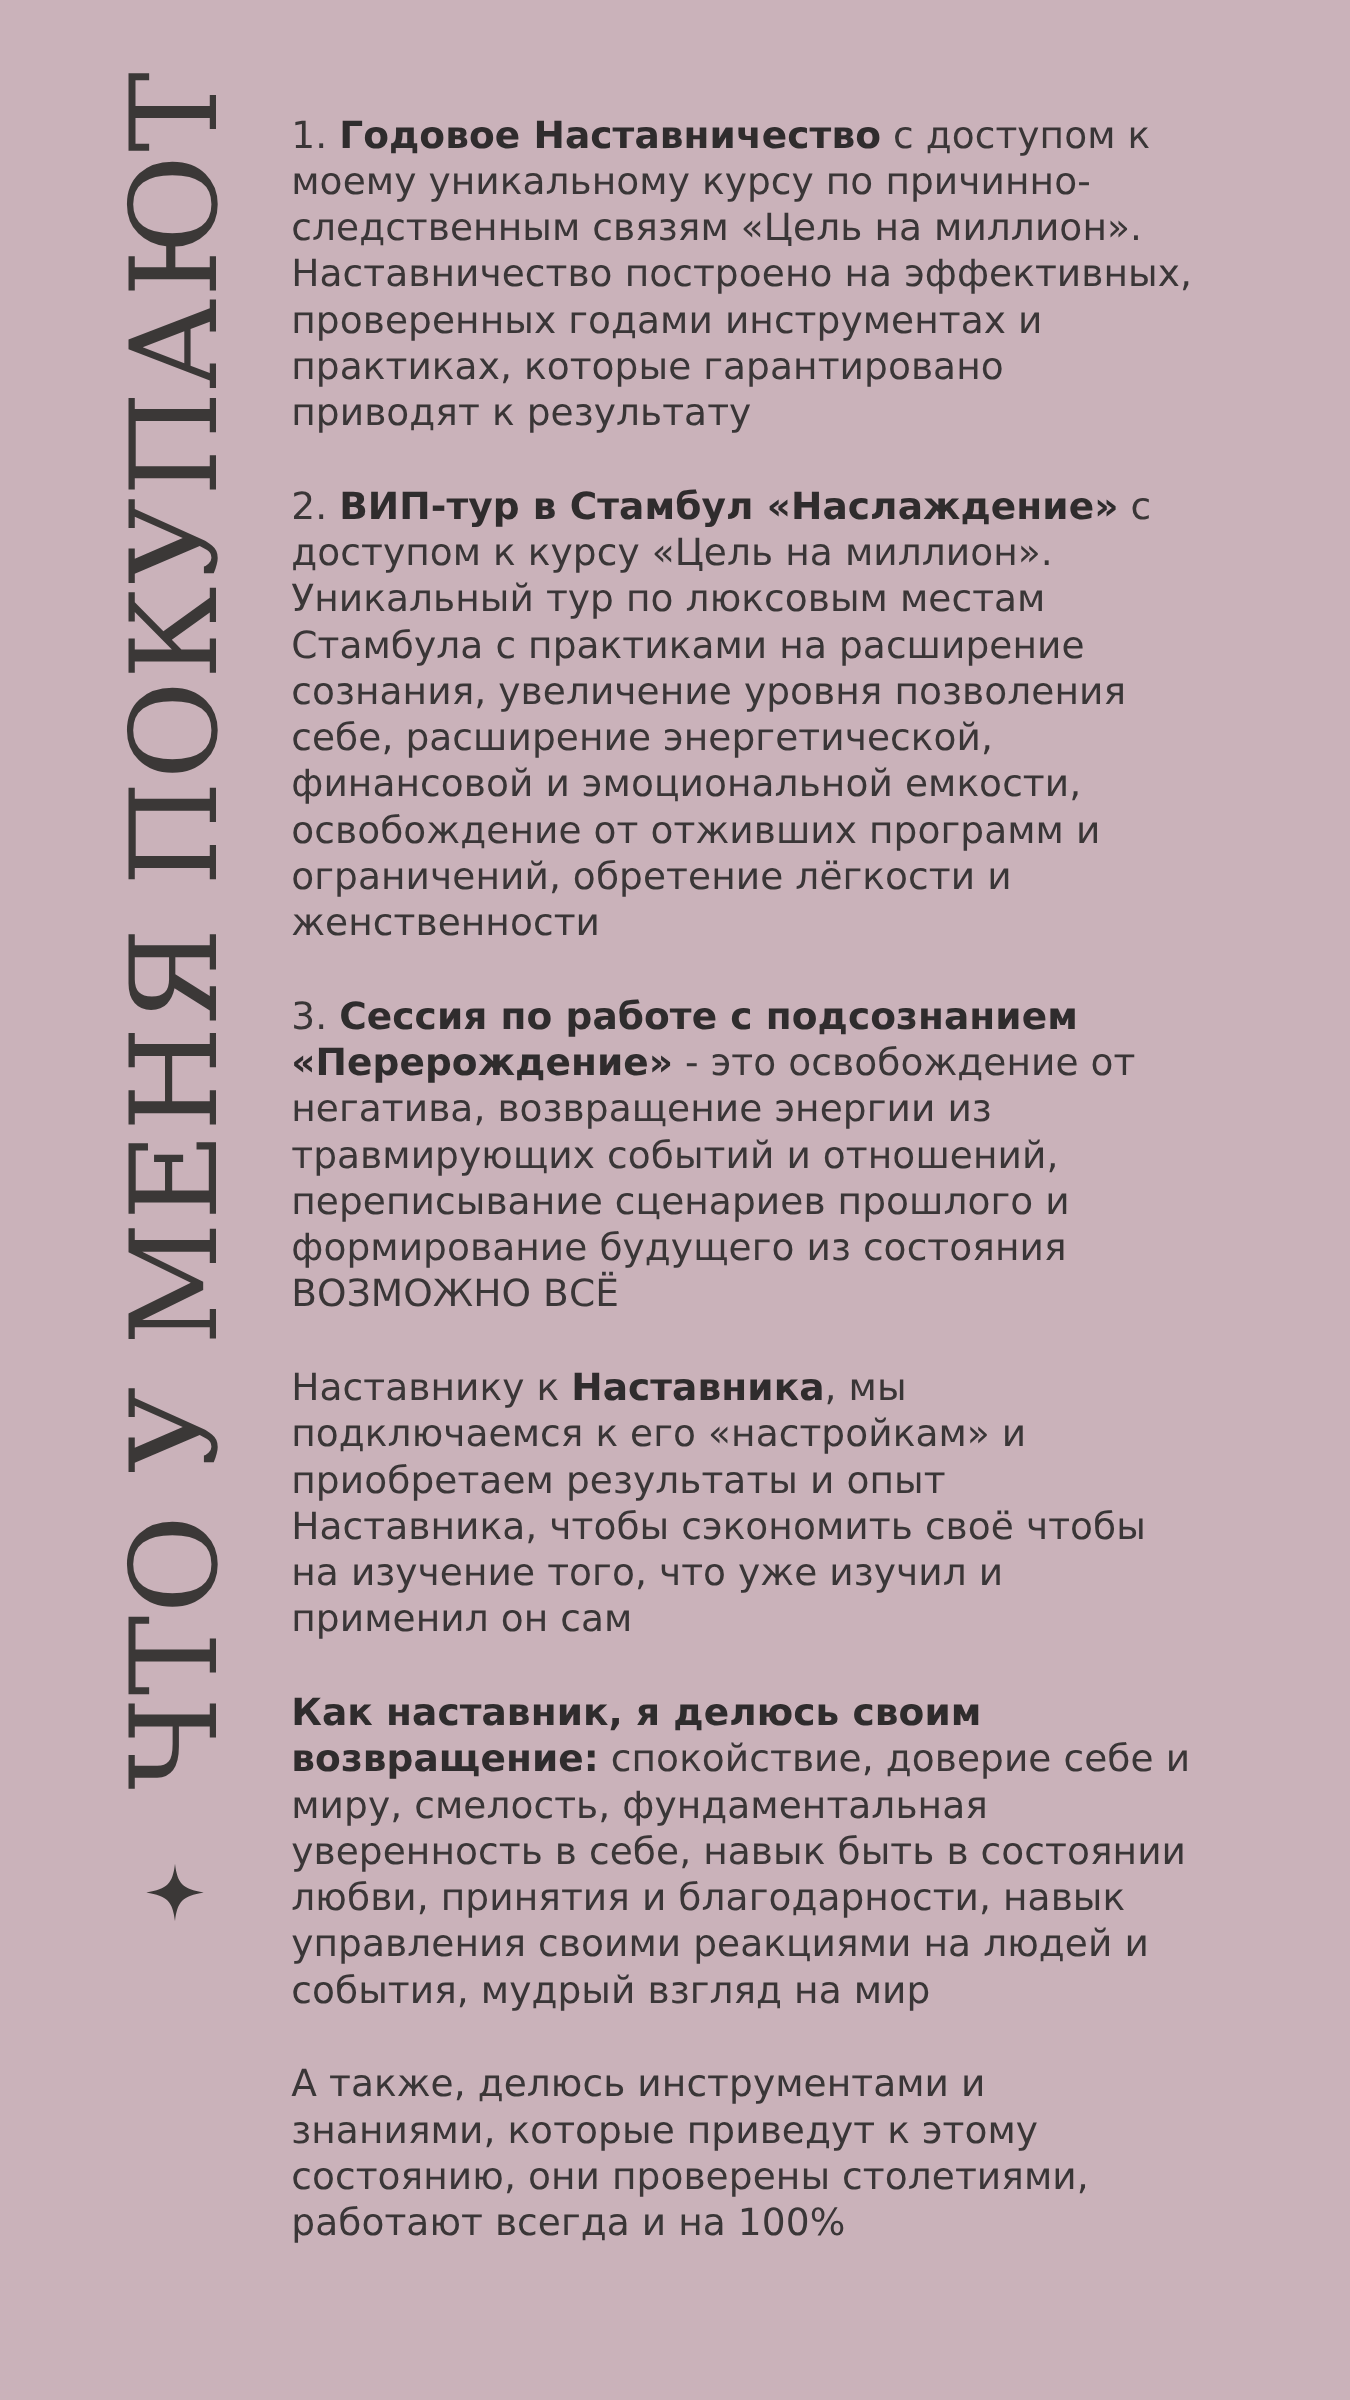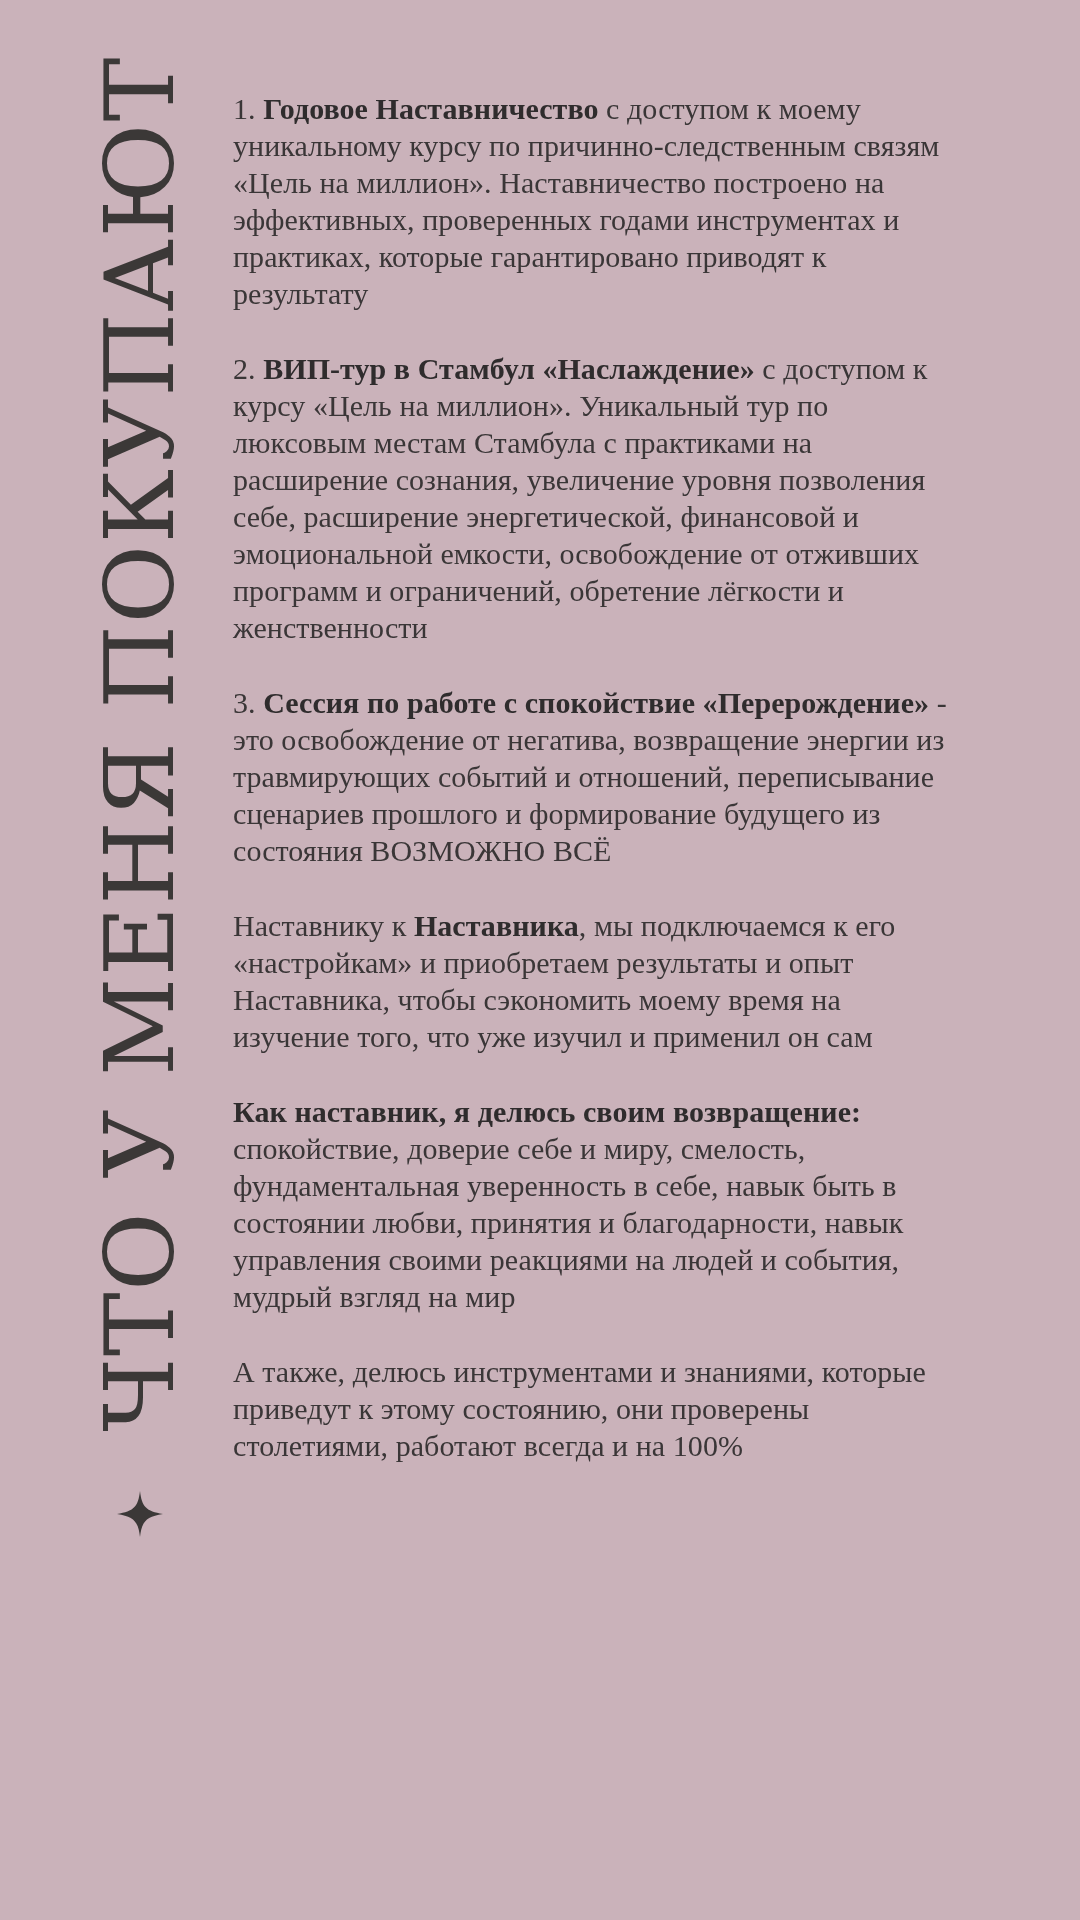--- a/index.html
+++ b/index.html
@@ -65,22 +65,22 @@
 <div class="canvas">
 
   <div class="vertical-title" style="color: rgb(59, 56, 55);">ЧТО У МЕНЯ ПОКУПАЮТ</div>
 
   <div class="sparkle" style="color: rgb(59, 56, 55);">
     <svg viewBox="0 0 100 100" xmlns="http://www.w3.org/2000/svg">
       <path d="M50,0 C54,34 63,44 100,50 C63,56 54,66 50,100 C46,66 37,56 0,50 C37,44 46,34 50,0 Z" fill="currentColor"></path>
     </svg>
   </div>
 
-  <div class="body-col" style="color: rgb(58, 54, 55); font-family: Liberation Serif, serif;">
+  <div class="body-col" style="color: rgb(58, 54, 55);">
       <p><span>1. </span><span class="b" style="color: rgb(47, 44, 45);">Годовое Наставничество</span><span> с доступом к моему уникальному курсу по причинно-следственным связям «Цель на миллион». Наставничество построено на эффективных, проверенных годами инструментах и практиках, которые гарантировано приводят к результату</span></p>
       <p><span>2. </span><span class="b" style="color: rgb(47, 44, 45);">ВИП-тур в Стамбул «Наслаждение»</span><span> с доступом к курсу «Цель на миллион». Уникальный тур по люксовым местам Стамбула с практиками на расширение сознания, увеличение уровня позволения себе, расширение энергетической, финансовой и эмоциональной емкости, освобождение от отживших программ и ограничений, обретение лёгкости и женственности</span></p>
-      <p><span>3. </span><span class="b" style="color: rgb(47, 44, 45);">Сессия по работе с спокойствие «Перерождение»</span><span> - это освобождение от негатива, возвращение энергии из травмирующих событий и отношений, переписывание сценариев прошлого и формирование будущего из состояния ВОЗМОЖНО ВСЁ</span></p>
-      <p><span>Наставнику к </span><span class="b" style="color: rgb(47, 44, 45);">Наставника</span><span>, мы подключаемся к его «настройкам» и приобретаем результаты и опыт Наставника, чтобы сэкономить моему время на изучение того, что уже изучил и применил он сам</span></p>
+      <p><span>3. </span><span class="b" style="color: rgb(47, 44, 45);">Сессия по работе с подсознанием «Перерождение»</span><span> - это освобождение от негатива, возвращение энергии из травмирующих событий и отношений, переписывание сценариев прошлого и формирование будущего из состояния ВОЗМОЖНО ВСЁ</span></p>
+      <p><span>Наставнику к </span><span class="b" style="color: rgb(47, 44, 45);">Наставника</span><span>, мы подключаемся к его «настройкам» и приобретаем результаты и опыт Наставника, чтобы сэкономить своё чтобы на изучение того, что уже изучил и применил он сам</span></p>
       <p><span class="b" style="color: rgb(47, 44, 45);">Как наставник, я делюсь своим возвращение:</span><span> спокойствие, доверие себе и миру, смелость, фундаментальная уверенность в себе, навык быть в состоянии любви, принятия и благодарности, навык управления своими реакциями на людей и события, мудрый взгляд на мир</span></p>
       <p><span>А также, делюсь инструментами и знаниями, которые приведут к этому состоянию, они проверены столетиями, работают всегда и на 100%</span></p>
     </div>
 
 </div>
 
 </body></html>

